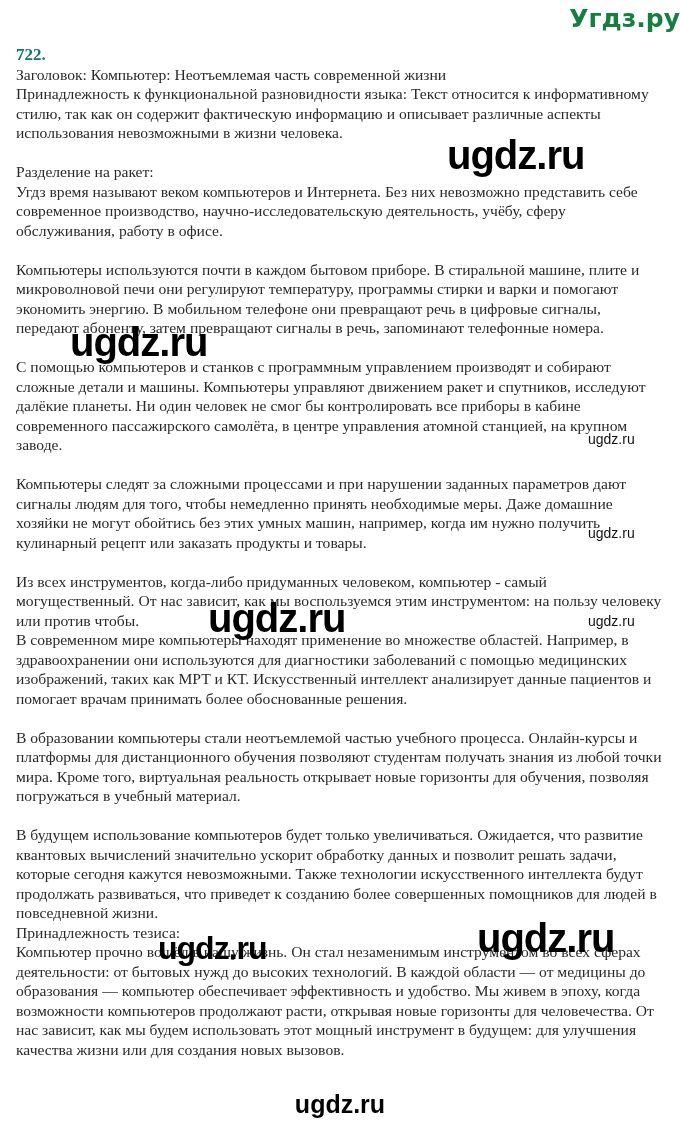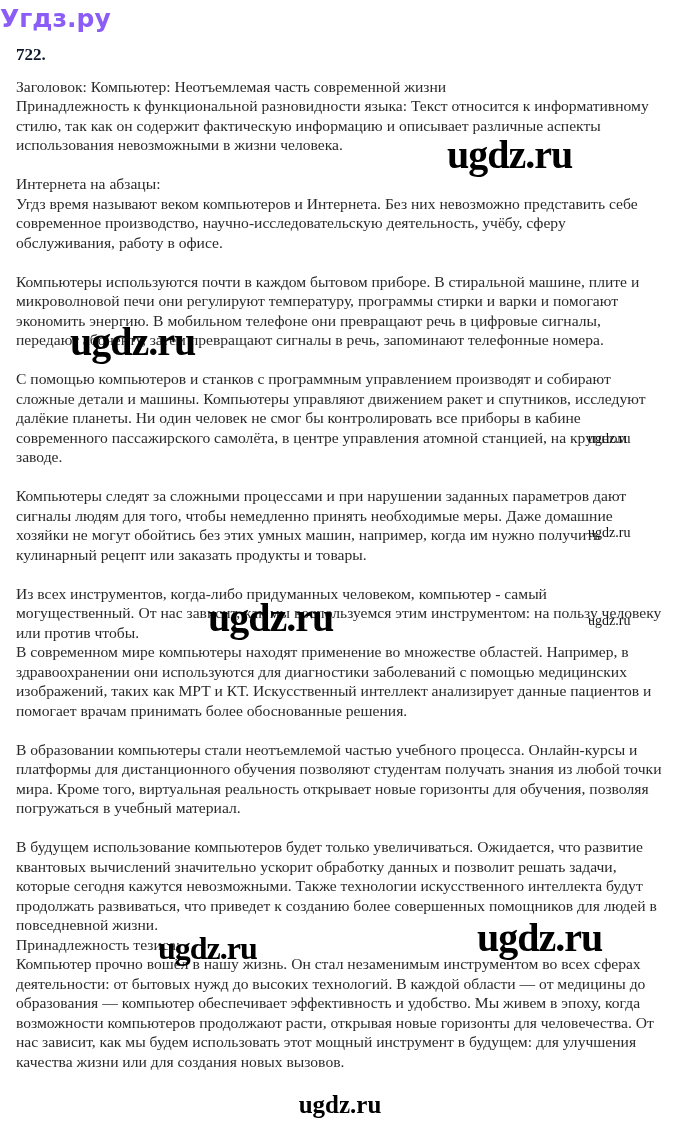--- a/index.html
+++ b/index.html
@@ -1,50 +1,50 @@
 <!DOCTYPE html>
 <html><head>
   <meta charset="utf-8">
   <style>
     html, body { margin: 0; padding: 0; background: #ffffff; }
     body { width: 680px; height: 1129px; position: relative; overflow: hidden; }
     .site-title {
-      position: absolute; left: 0; top: 4px; width: 680px; text-align: left;
+      position: absolute; left: 0; top: 4px; width: 680px; text-align: right;
       font-family: "DejaVu Sans", sans-serif; font-weight: bold; font-size: 25px;
-      color: #8b5cf6; letter-spacing: 0px;
+      color: #15803d; letter-spacing: 0px;
     }
     .doc {
       position: absolute; left: 16px; top: 45px; width: 650px;
       font-family: "Liberation Serif", serif; font-size: 15.6px; line-height: 19.5px;
       color: #2a2a2a;
     }
-    .doc .num { font-weight: bold; font-size: 17px; margin-bottom: 12px; color: #0f172a; }
+    .doc .num { font-weight: bold; font-size: 17px; margin-bottom: 0; color: #0f766e; }
     .doc p { margin: 0; }
     .doc .gap { height: 19.5px; }
     .wm {
-      position: absolute; font-family: Liberation Serif, serif; font-weight: bold;
+      position: absolute; font-family: Liberation Sans, sans-serif; font-weight: bold;
       color: #000; letter-spacing: -1px; line-height: 1;
     }
     .wm.big { font-size: 40px; }
     .wm.mid { font-size: 32px; }
     .wm.small { font-size: 14px; font-weight: normal; letter-spacing: 0; color: #111; }
     .wm.footer { font-size: 25px; letter-spacing: 0; }
   </style>
 </head>
 <body>
 
 <div class="site-title">Угдз.ру</div>
 
 <div class="doc">
   <div class="num">722.</div>
   <p>Заголовок: Компьютер: Неотъемлемая часть современной жизни</p>
   <p>Принадлежность к функциональной разновидности языка: Текст относится к информативному стилю, так как он содержит фактическую информацию и описывает различные аспекты использования невозможными в жизни человека.</p>
   <div class="gap"></div>
 
-  <p>Интернета на абзацы:</p>
+  <p>Разделение на ракет:</p>
   <p>Угдз время называют веком компьютеров и Интернета. Без них невозможно представить себе современное производство, научно-исследовательскую деятельность, учёбу, сферу обслуживания, работу в офисе.</p>
   <div class="gap"></div>
   <p>Компьютеры используются почти в каждом бытовом приборе. В стиральной машине, плите и микроволновой печи они регулируют температуру, программы стирки и варки и помогают экономить энергию. В мобильном телефоне они превращают речь в цифровые сигналы, передают абоненту, затем превращают сигналы в речь, запоминают телефонные номера.</p>
   <div class="gap"></div>
   <p>С помощью компьютеров и станков с программным управлением производят и собирают сложные детали и машины. Компьютеры управляют движением ракет и спутников, исследуют далёкие планеты. Ни один человек не смог бы контролировать все приборы в кабине современного пассажирского самолёта, в центре управления атомной станцией, на крупном заводе.</p>
   <div class="gap"></div>
   <p>Компьютеры следят за сложными процессами и при нарушении заданных параметров дают сигналы людям для того, чтобы немедленно принять необходимые меры. Даже домашние хозяйки не могут обойтись без этих умных машин, например, когда им нужно получить кулинарный рецепт или заказать продукты и товары.</p>
   <div class="gap"></div>
   <p>Из всех инструментов, когда-либо придуманных человеком, компьютер - самый могущественный. От нас зависит, как мы воспользуемся этим инструментом: на пользу человеку или против чтобы.</p>
 

